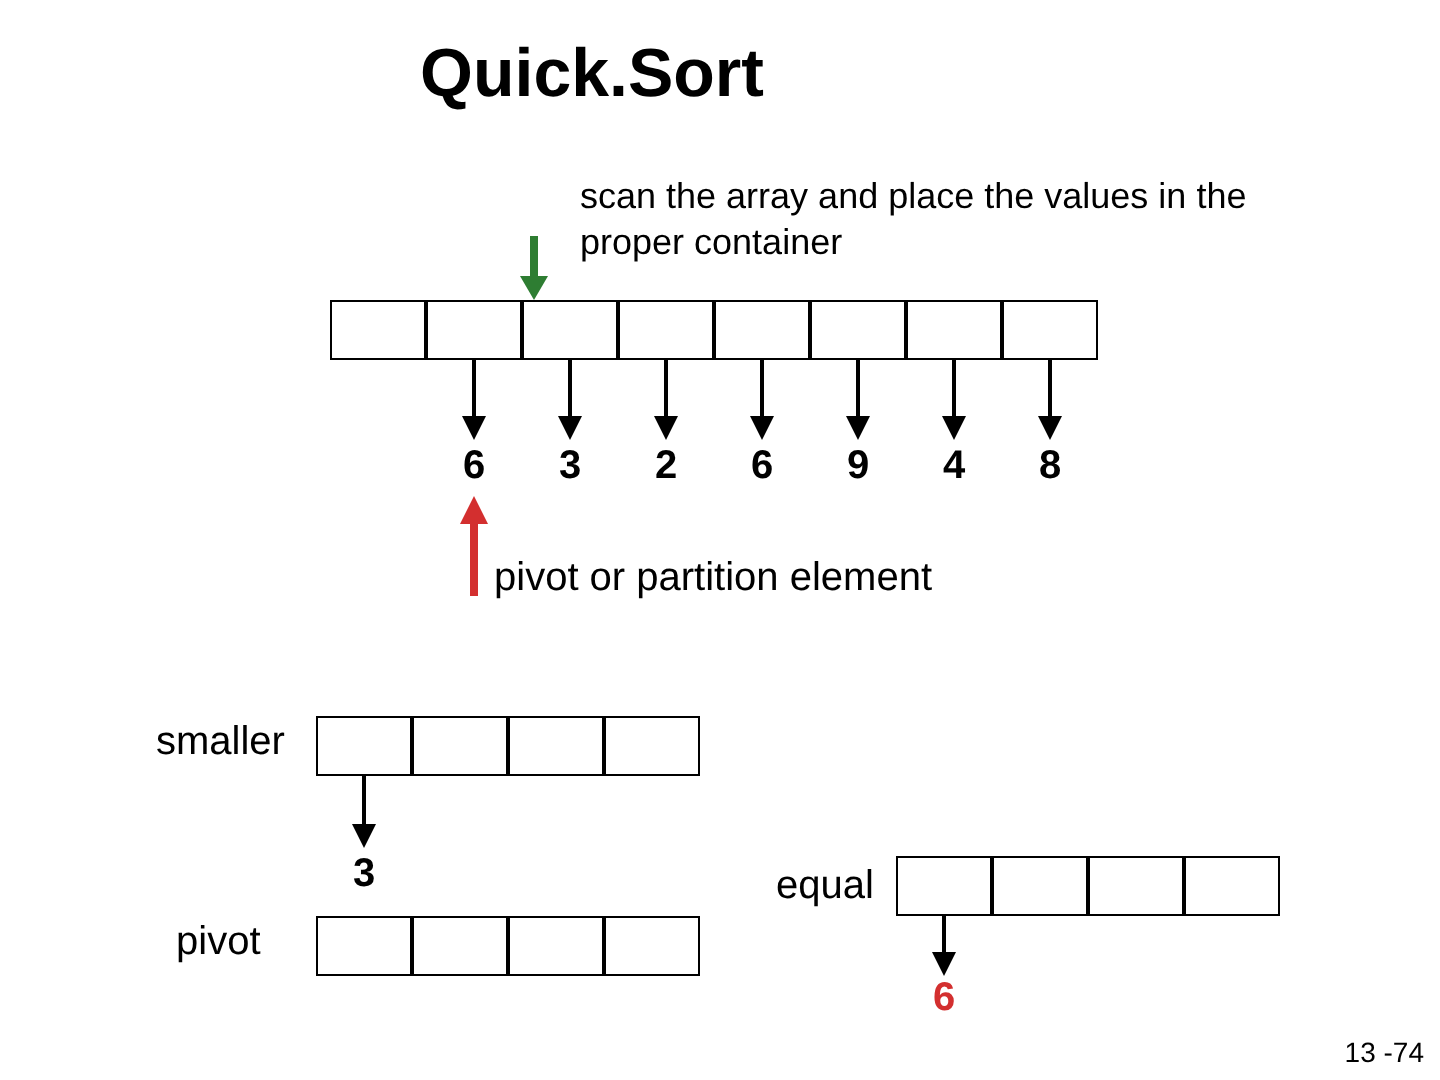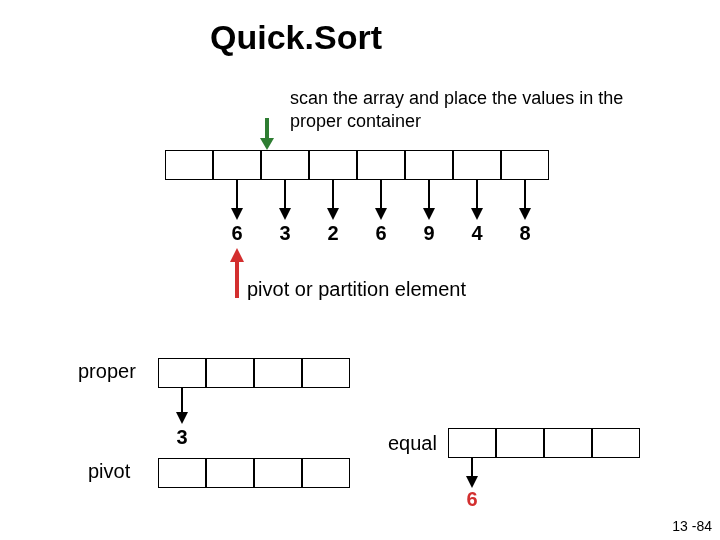--- a/index.html
+++ b/index.html
@@ -112,21 +112,21 @@
 <div class="num" style="left:414px; top:222px; width:30px;">9</div>
 <div class="num" style="left:462px; top:222px; width:30px;">4</div>
 <div class="num" style="left:510px; top:222px; width:30px;">8</div>
 
 <svg class="arrow" style="left:227px; top:248px; width:20px; height:50px;">
   <polygon points="10,0 3,14 17,14" fill="#d32f2f"></polygon>
   <line x1="10" y1="12" x2="10" y2="50" stroke="#d32f2f" stroke-width="4"></line>
 </svg>
 <div class="lbl" style="left:247px; top:278px;">pivot or partition element</div>
 
-<div class="lbl" style="left:78px; top:360px;">proper</div>
+<div class="lbl" style="left:78px; top:360px;">smaller</div>
 <div class="cell" style="left:158px; top:358px; width:48px; height:30px;"></div>
 <div class="cell" style="left:206px; top:358px; width:48px; height:30px;"></div>
 <div class="cell" style="left:254px; top:358px; width:48px; height:30px;"></div>
 <div class="cell" style="left:302px; top:358px; width:48px; height:30px;"></div>
 
 <svg class="arrow" style="left:172px; top:388px; width:20px; height:36px;">
   <line x1="10" y1="0" x2="10" y2="26" stroke="#000" stroke-width="2"></line>
   <polygon points="10,36 4,24 16,24" fill="#000"></polygon>
 </svg>
 <div class="num" style="left:167px; top:426px; width:30px;">3</div>
@@ -142,13 +142,13 @@
 <div class="cell" style="left:496px; top:428px; width:48px; height:30px;"></div>
 <div class="cell" style="left:544px; top:428px; width:48px; height:30px;"></div>
 <div class="cell" style="left:592px; top:428px; width:48px; height:30px;"></div>
 
 <svg class="arrow" style="left:462px; top:458px; width:20px; height:30px;">
   <line x1="10" y1="0" x2="10" y2="20" stroke="#000" stroke-width="2"></line>
   <polygon points="10,30 4,18 16,18" fill="#000"></polygon>
 </svg>
 <div class="num" style="left:457px; top:488px; width:30px; color:#d32f2f;">6</div>
 
-<div class="page">13 -84</div>
+<div class="page">13 -74</div>
 
 </body></html>

